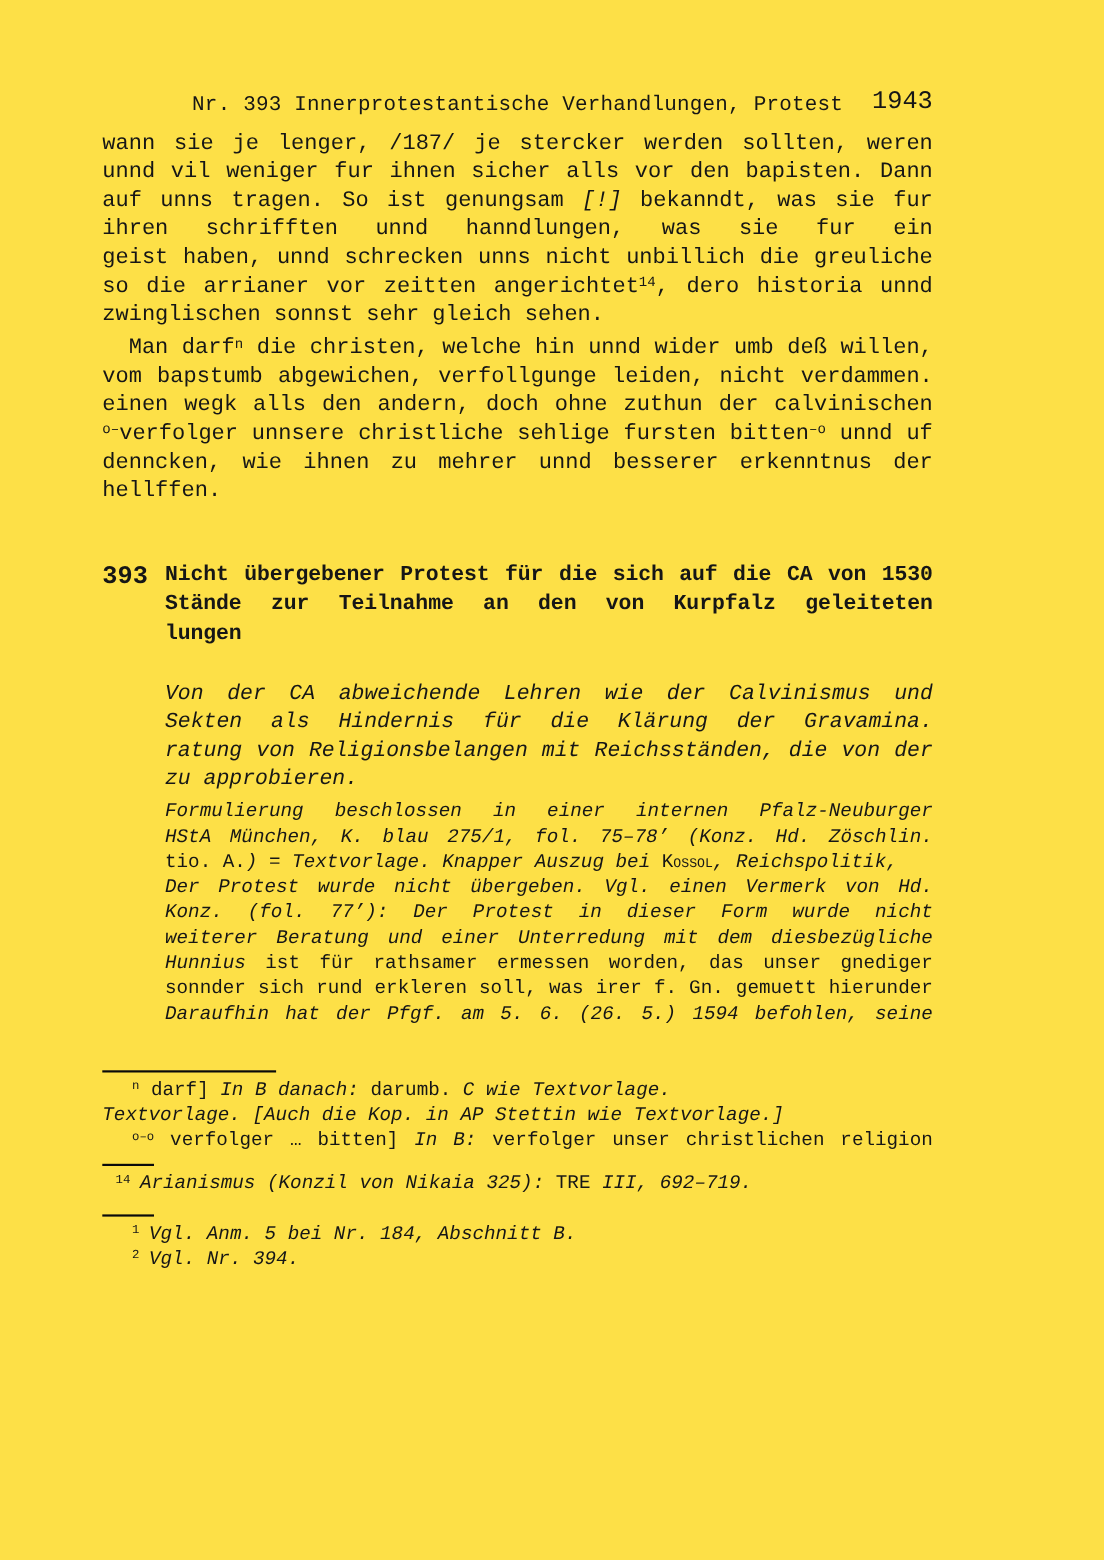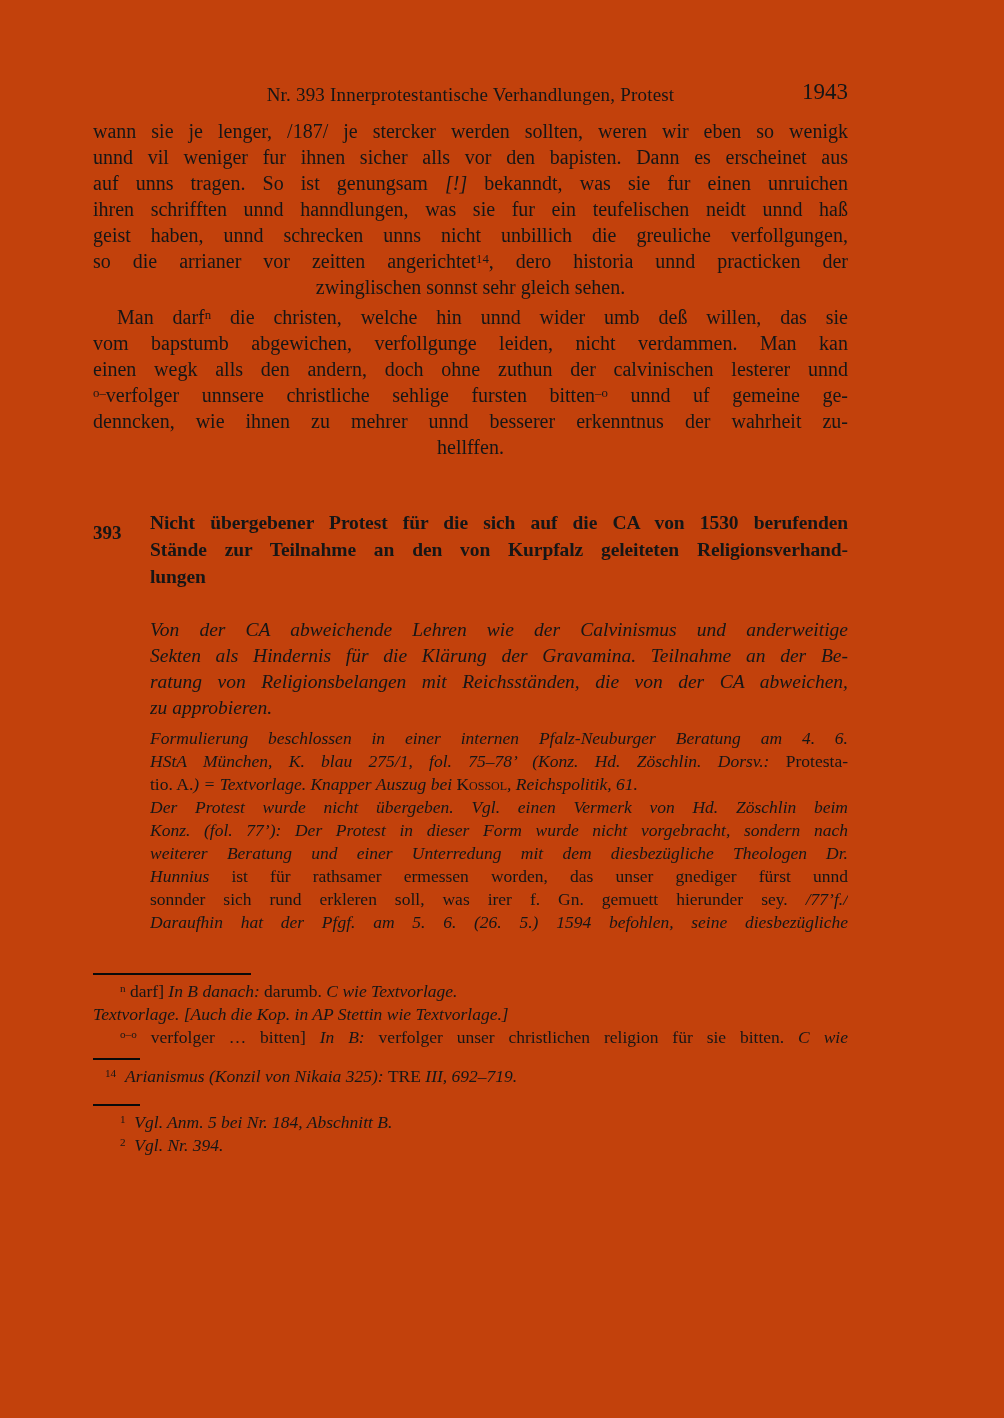--- a/index.html
+++ b/index.html
@@ -1,45 +1,45 @@
 <!DOCTYPE html>
 <html lang="de"><head>
 <meta charset="utf-8">
 <style>
   html,body{margin:0;padding:0;background:#ffffff;}
   .page{
     position:relative;
     width:1004px;height:1418px;
-    background:#c2410c;
+    background:#fde047;
     color:#161616;
-    font-family:Liberation Serif, serif;
+    font-family:Liberation Mono, monospace;
     overflow:hidden;
   }
   
   .running-header{position:absolute;left:93px;top:82px;width:755px;height:30px;}
   .running-title{position:absolute;left:0;right:0;top:2px;text-align:center;font-size:19px;letter-spacing:.2px;}
   .page-number{position:absolute;right:0;top:-3px;font-size:23px;}
 
   
   .content{position:absolute;left:93px;top:118px;width:755px;}
 
   
   .ln{text-align:left;overflow:hidden;white-space:normal;}
   .ln.js{text-align:justify;text-align-last:justify;-moz-text-align-last:justify;}
   .it{font-style:italic;}
   .bd{font-weight:bold;}
   .sc{font-variant:small-caps;}
   .sup{font-size:64%;position:relative;top:-0.42em;}
 
   .body-text{font-size:20px;}
-  .body-text .ln{height:26px;line-height:26px;text-align:center;}
+  .body-text .ln{height:26px;line-height:26px;}
   .para2{margin-top:4px;}
 
   .entry{margin-top:49px;margin-left:57px;position:relative;}
-  .entry-number{position:absolute;left:-57px;top:13px;font-weight:bold;font-size:19px;}
+  .entry-number{position:absolute;left:-57px;top:2px;font-weight:bold;font-size:23px;}
   .entry-title{font-size:19.5px;letter-spacing:-0.1px;}
   .entry-title .ln{height:27px;line-height:27px;}
   .entry-summary{margin-top:27px;font-size:19.5px;}
   .entry-summary .ln{height:26px;line-height:26px;}
   .entry-provenance{margin-top:6px;font-size:17.5px;}
   .entry-provenance .ln{height:23px;line-height:23px;}
 
   .rule{background:#0a0a0a;height:2px;}
   .apparatus-rule{margin-top:39px;width:158px;}
   .apparatus-notes{margin-top:5px;font-size:17.5px;}

